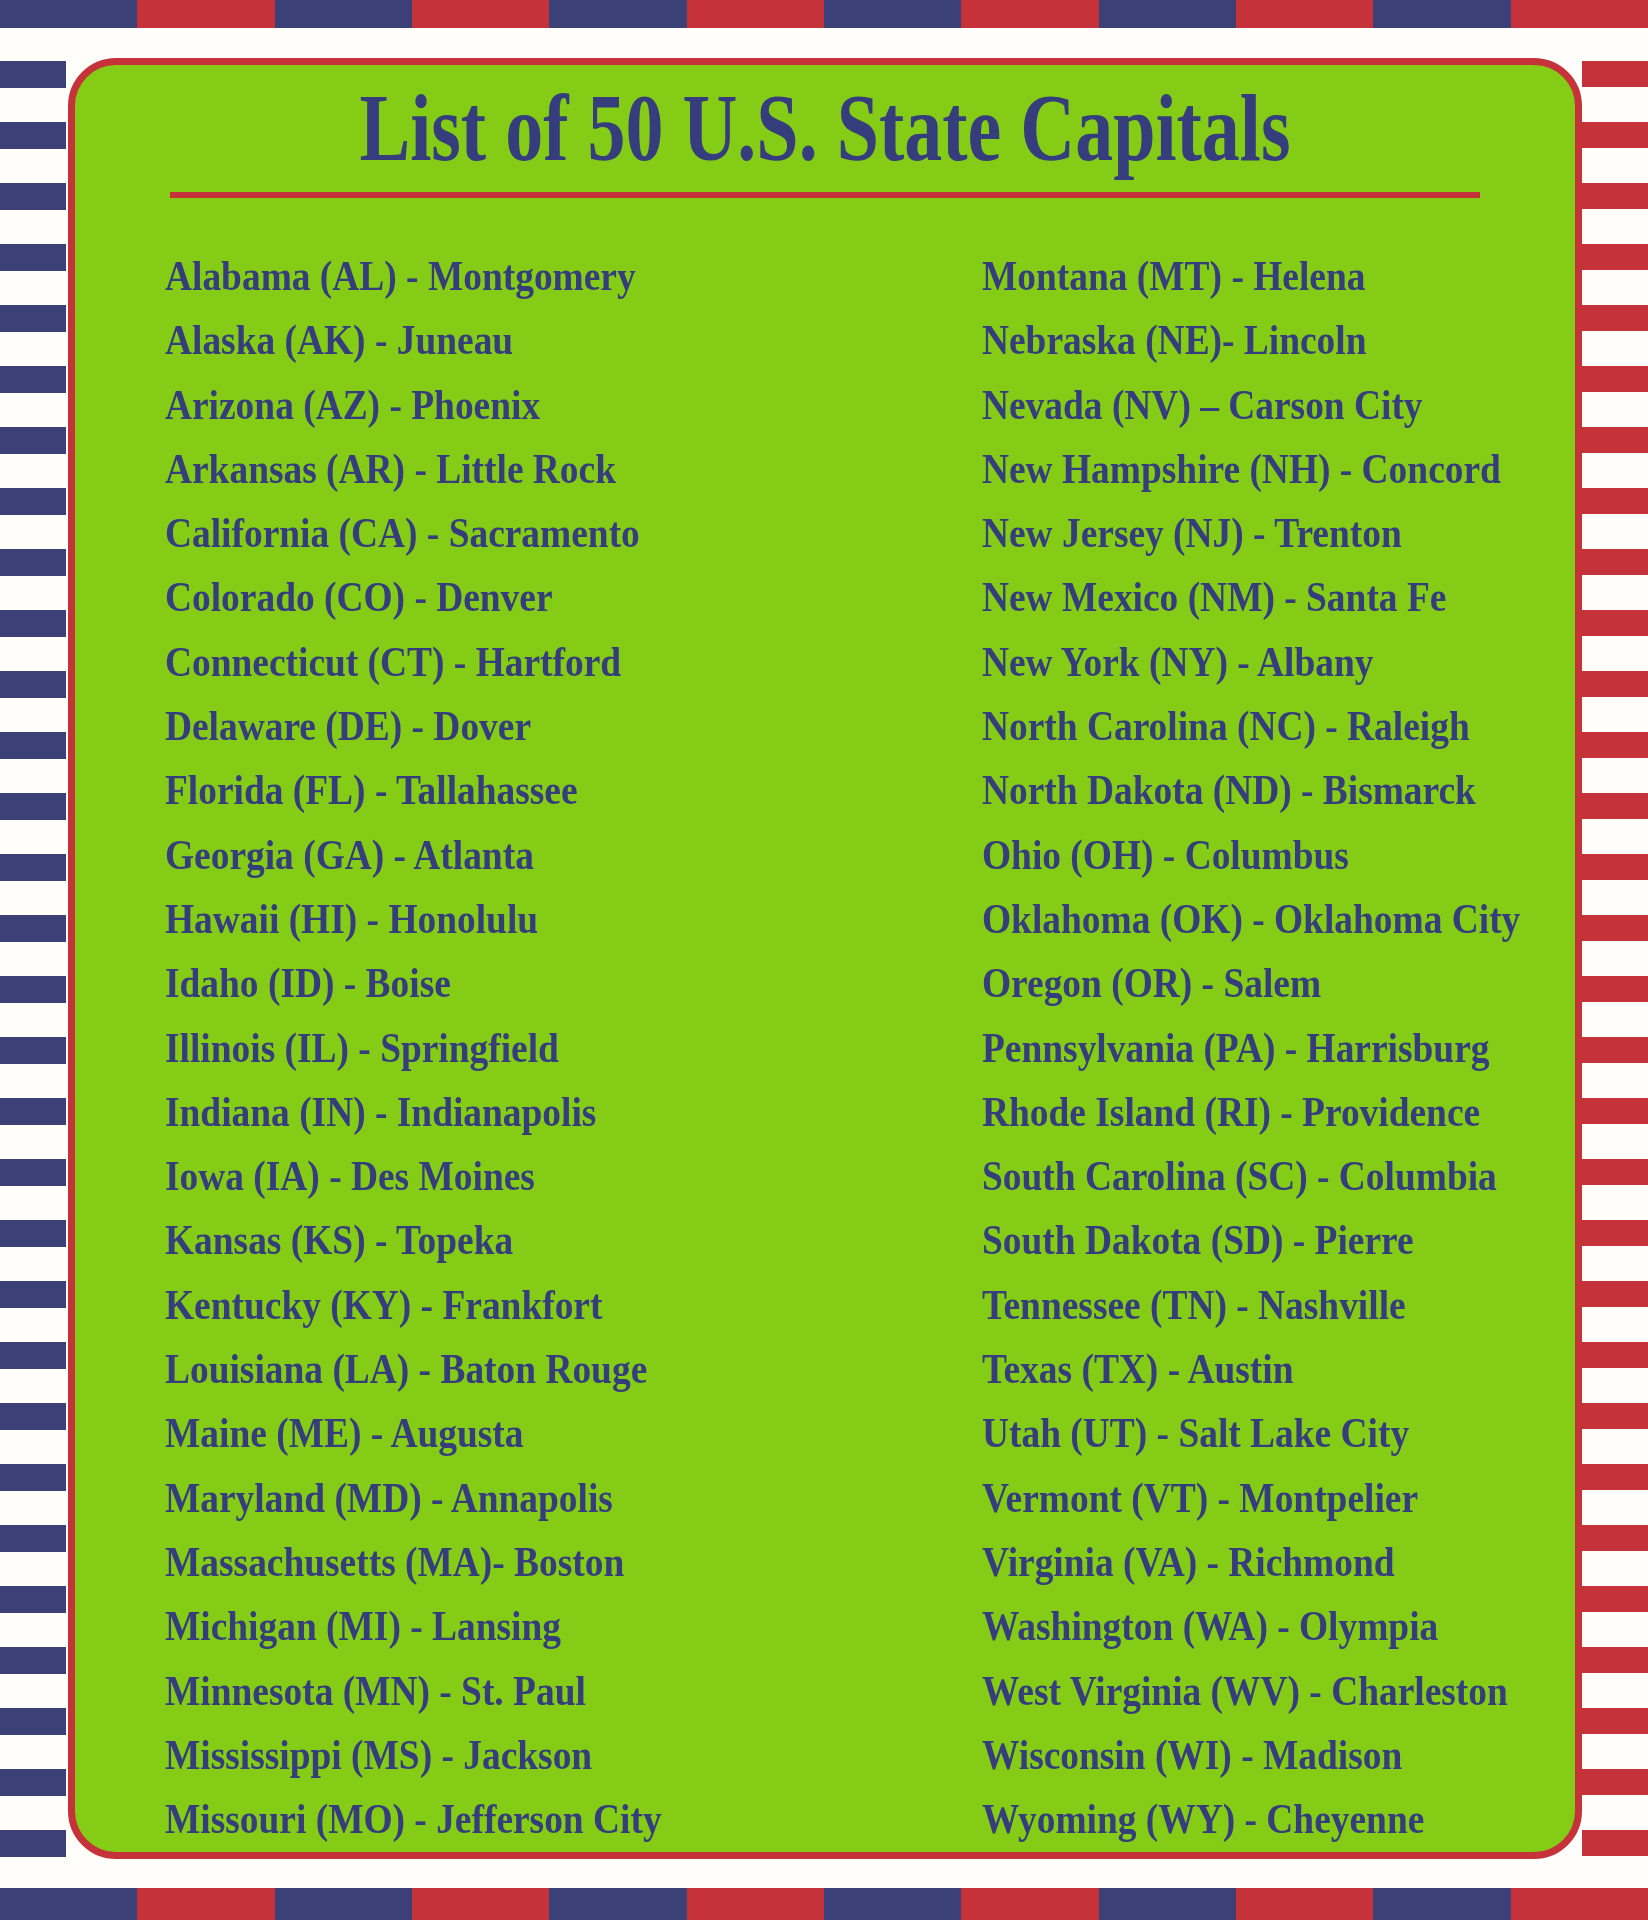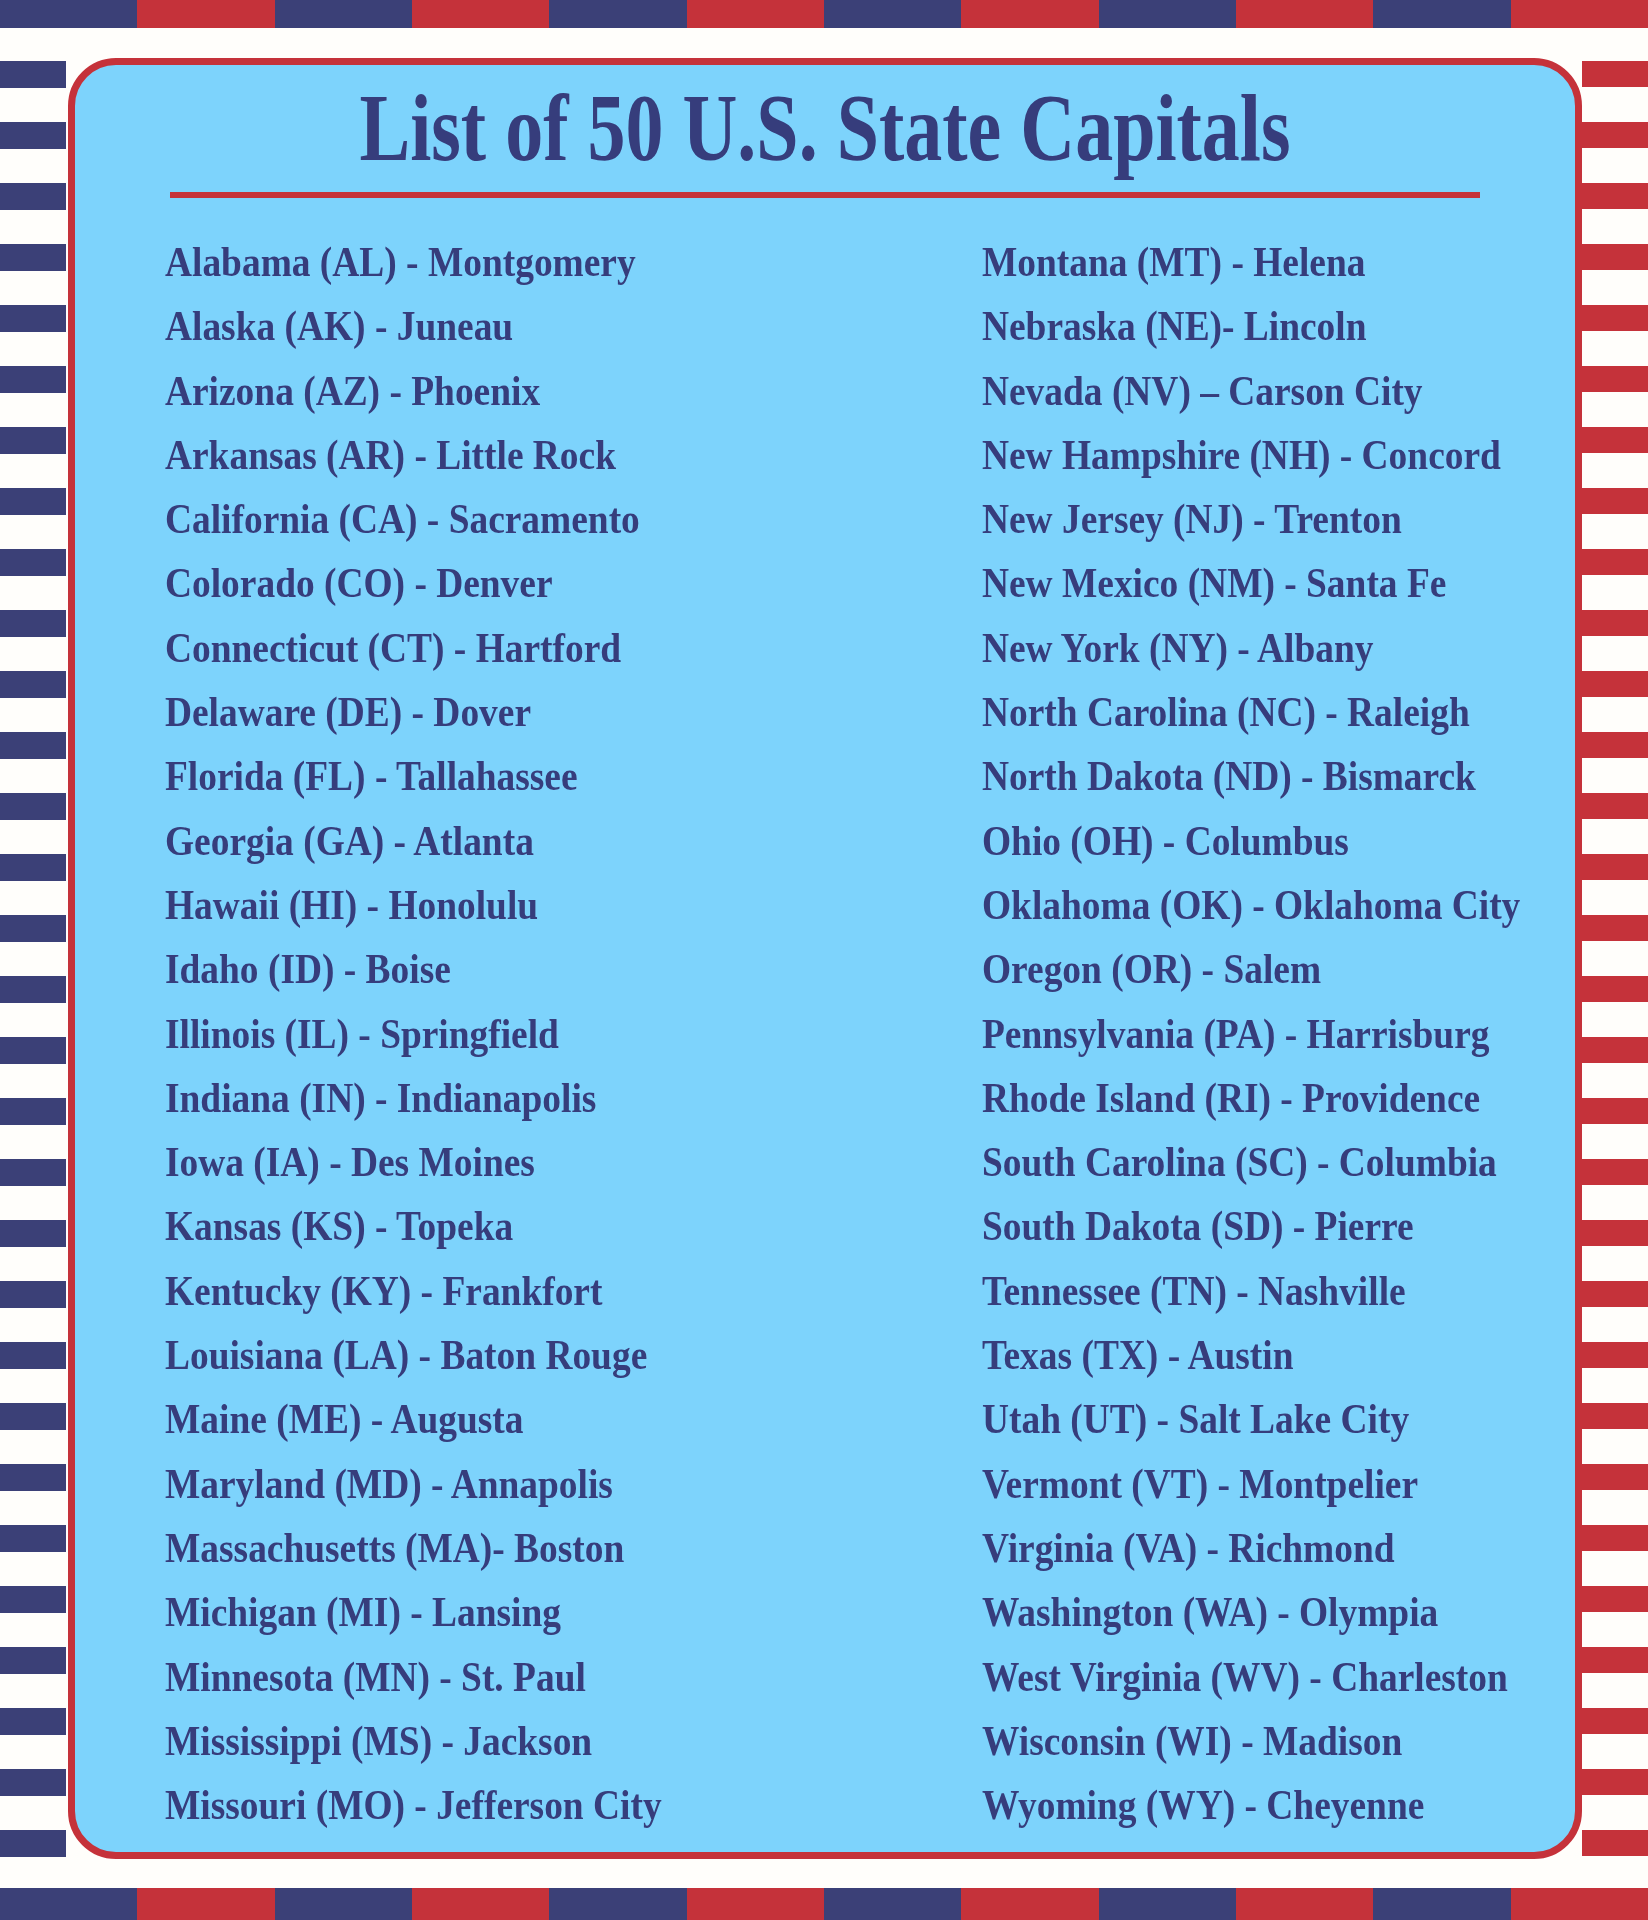--- a/index.html
+++ b/index.html
@@ -35,21 +35,21 @@
     background: repeating-linear-gradient(to bottom,
       var(--red) 0 26px, transparent 26px 61px);
   }
   .panel {
     position: absolute;
     left: 68px; top: 58px;
     width: 1514px; height: 1801px;
     box-sizing: border-box;
     border: 7px solid var(--red);
     border-radius: 48px;
-    background: #7dd3fc;
+    background: #84cc16;
   }
   .title {
     position: absolute;
     top: 3px; left: 0; width: 100%;
     margin: 0;
     text-align: center;
     font-size: 95px;
     line-height: 120px;
     font-weight: bold;
     color: var(--text);
@@ -59,21 +59,21 @@
     letter-spacing: 0px;
   }
   .title-underline {
     position: absolute;
     top: 127px; left: 95px;
     width: 1310px; height: 6px;
     background: var(--red);
   }
   .col {
     position: absolute;
-    top: 165px;
+    top: 179px;
   }
   .col.left { left: 90px; }
   .col.right { left: 883px; margin-left: 24px; }
   .row {
     height: 64.3px;
     line-height: 64.3px;
     font-size: 43px;
     font-weight: bold;
     color: var(--text);
     white-space: nowrap;

